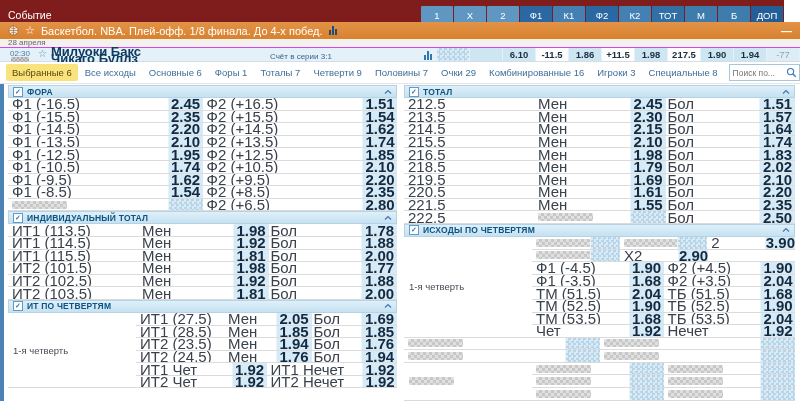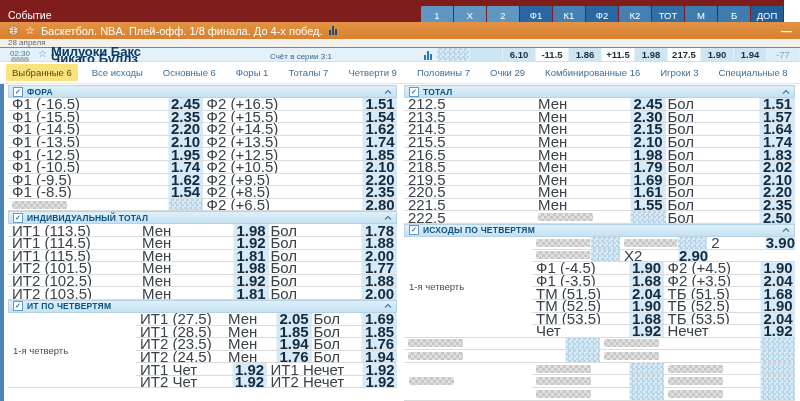--- a/index.html
+++ b/index.html
@@ -39,21 +39,21 @@
   .teams{position:absolute;left:51px;top:1px;font-size:13px;font-weight:bold;color:#0e3a61;line-height:6.5px;cursor:pointer}
   .series{position:absolute;left:270px;top:4px;font-size:8px;color:#3a648e}
   .ev-chart{position:absolute;left:424px;top:3px}
   .ev-cells{position:absolute;left:437px;top:0;bottom:0;display:flex}
   .ev-cell{width:32px;margin-right:1px;background:#cde6f2;display:flex;align-items:center;justify-content:center;font-size:9.5px;font-weight:bold;color:#1c2f42;cursor:pointer}
   .ev-cell.white{background:#fdfdfd;color:#22303d}
   .ev-cell.dop{background:#ddedf6;color:#8ca6ba;font-weight:normal}
 
   
   .tabs-row{position:absolute;top:62px;left:0;right:0;height:22px;background:#fff;border-bottom:1px solid #e6e6e6;box-sizing:border-box;display:flex;align-items:center;padding:0 6px}
-  .tab{font-size:9.5px;color:#3e6e99;padding:3px 6px;margin-right:8px;white-space:nowrap;cursor:pointer;border-radius:2px}
+  .tab{font-size:9.5px;color:#3e6e99;padding:3px 6px;margin-right:1px;white-space:nowrap;cursor:pointer;border-radius:2px}
   .tab.active{background:#fae27d;color:#574a10}
   .search-box{display:flex;align-items:center;border:1px solid #a9c6da;background:#fff;height:15px;margin-left:4px;padding-right:2px}
   .search-box input{border:none;outline:none;width:50px;font-size:8.5px;padding:0 3px;color:#555;font-family:"Liberation Sans",sans-serif;background:transparent}
   .view-icons{margin-left:auto;display:flex;align-items:center;gap:5px}
   .vi{cursor:pointer;display:inline-flex}
 
   
   .scroll-strip{position:absolute;left:0;top:84px;width:4px;bottom:0;background:#4c83b5;cursor:pointer}
   .col-left{position:absolute;left:8px;top:85px;width:389px}
   .col-right{position:absolute;left:404px;top:85px;width:391px}

